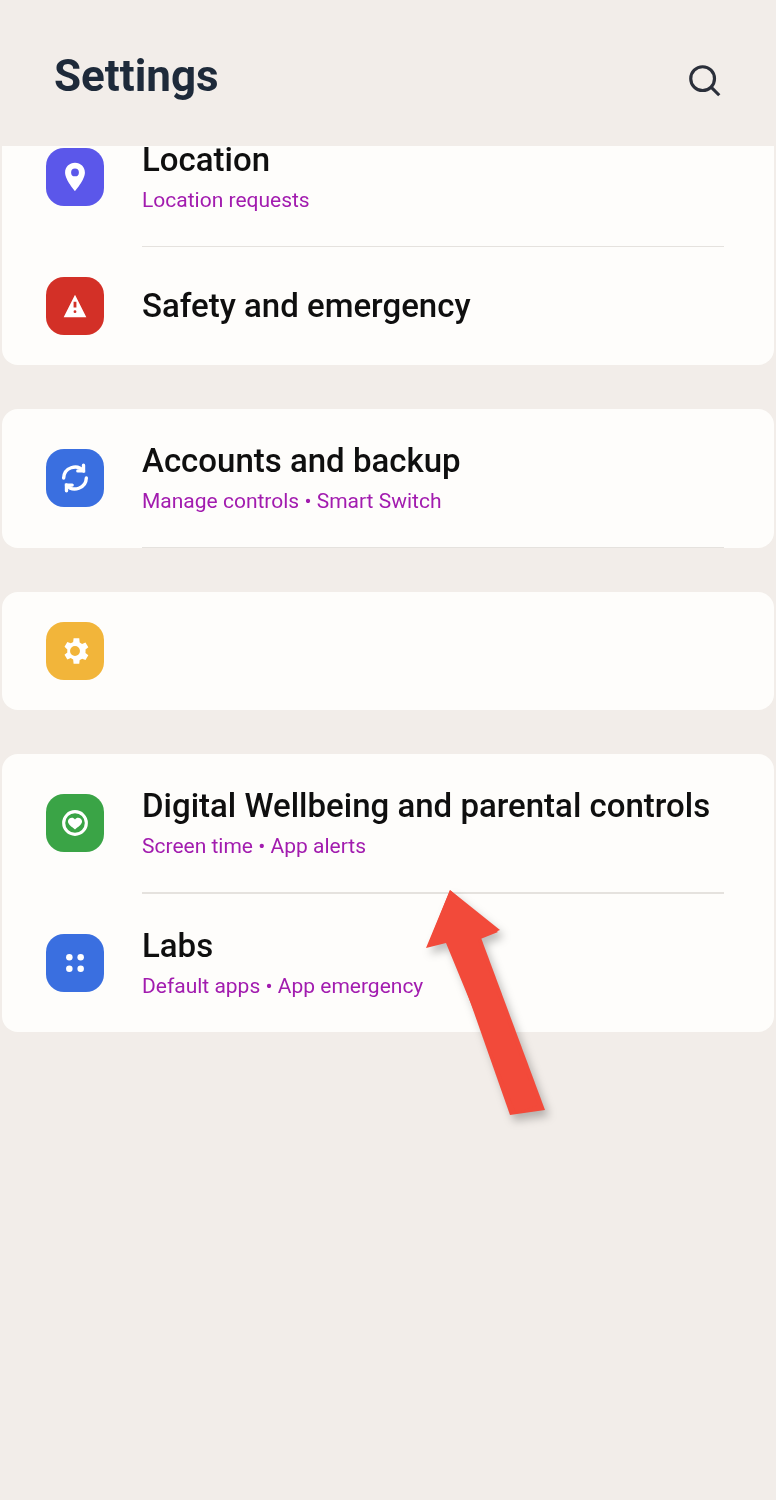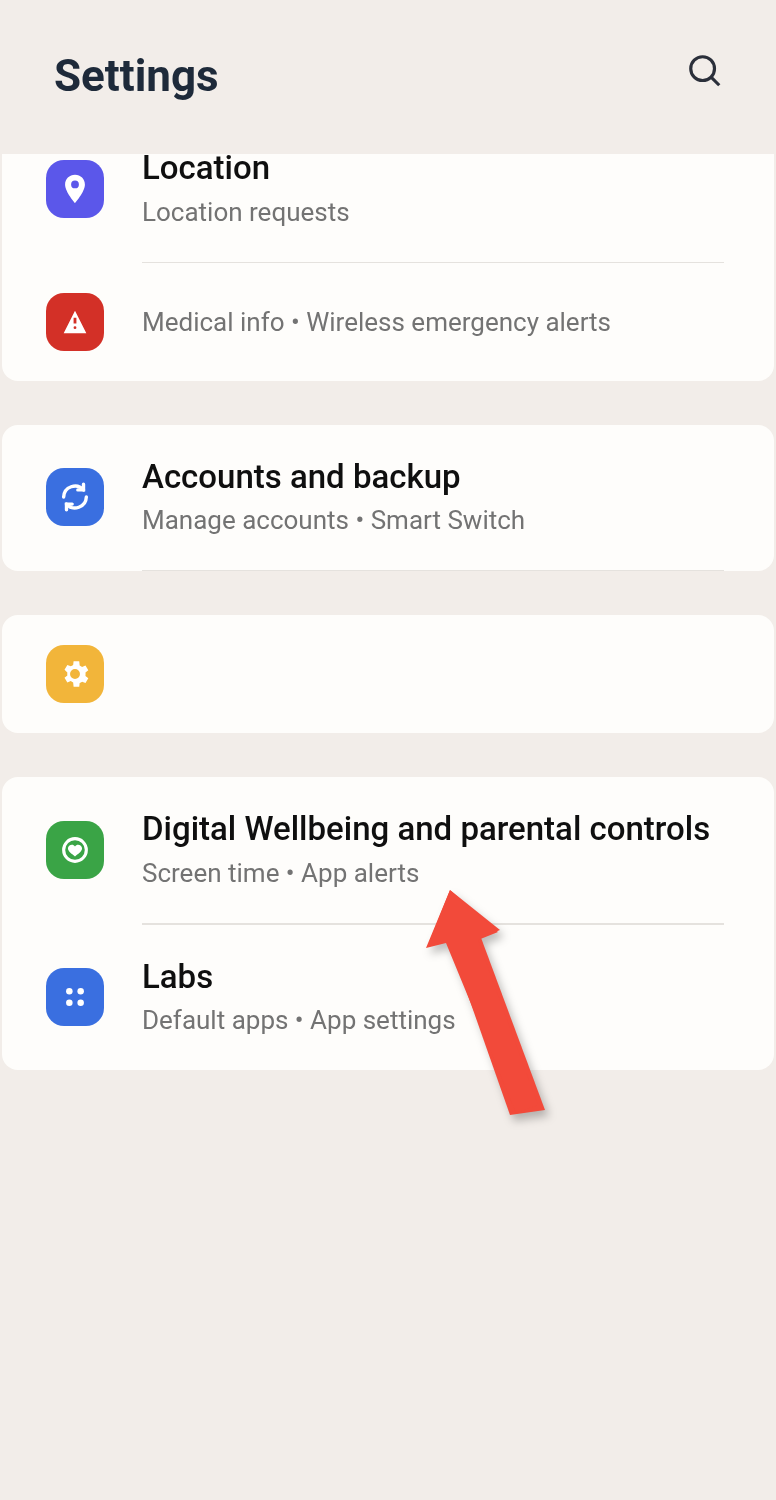--- a/index.html
+++ b/index.html
@@ -10,21 +10,21 @@
     body {
       width: 776px;
       height: 1500px;
       background: #f2ede9;
       font-family: -apple-system, BlinkMacSystemFont, 'Segoe UI', Roboto, sans-serif;
       overflow: hidden;
       position: relative;
     }
     .header {
       display: flex;
-      align-items: flex-start;
+      align-items: flex-end;
       justify-content: space-between;
       padding: 50px 50px 40px 54px;
     }
     .header-title {
       font-size: 44px;
       font-weight: 700;
       color: #1e2a3a;
     }
     .search-btn {
       width: 42px;
@@ -40,21 +40,21 @@
     }
     .card {
       background: #fefdfb;
       border-radius: 16px;
       margin: 0 2px 44px 2px;
       overflow: hidden;
     }
     .card.first {
       border-top-left-radius: 0;
       border-top-right-radius: 0;
-      margin-top: 12px;
+      margin-top: 4px;
     }
     .item {
       display: flex;
       align-items: center;
       padding: 30px 44px 30px 44px;
       cursor: pointer;
     }
     .item.partial-top {
       padding-top: 0;
       margin-top: -8px;
@@ -79,22 +79,22 @@
       flex: 1;
       min-width: 0;
     }
     .item-title {
       font-size: 33px;
       font-weight: 500;
       color: #0f0f0f;
       line-height: 1.35;
     }
     .item-sub {
-      font-size: 26px;
-      color: #737373;
+      font-size: 21px;
+      color: #a21caf;
       line-height: 1.5;
       margin-top: 2px;
     }
     .divider {
       height: 1px;
       background: #e5e2de;
       margin-left: 140px;
       margin-right: 50px;
     }
     .arrow {
@@ -140,38 +140,38 @@
     </div>
   </div>
   <div class="divider"></div>
   <div class="item">
     <div class="item-icon bg-red">
       <svg viewBox="0 0 24 24" fill="#fff">
           <path d="M4 20L12 4l8 16H4zm8-3a1 1 0 100-2 1 1 0 000 2zm-1-4h2V9h-2v4z"></path>
         </svg>
     </div>
     <div class="item-text">
-      <div class="item-sub">Medical info  •  Wireless emergency alerts</div>
+      <div class="item-title">Safety and emergency</div>
     </div>
   </div>
 </div>
 
 <div class="card">
   <div class="item">
     <div class="item-icon bg-blue">
       <svg viewBox="0 0 24 24" fill="none" stroke="#fff" stroke-width="2.4" stroke-linecap="round">
           <path d="M4 12a8 8 0 0 1 14-5"></path>
           <path d="M20 12a8 8 0 0 1-14 5"></path>
           <polyline points="18 3 18 7 14 7"></polyline>
           <polyline points="6 21 6 17 10 17"></polyline>
         </svg>
     </div>
     <div class="item-text">
       <div class="item-title">Accounts and backup</div>
-      <div class="item-sub">Manage accounts  •  Smart Switch</div>
+      <div class="item-sub">Manage controls  •  Smart Switch</div>
     </div>
   </div>
   <div class="divider"></div>
 </div>
 
 <div class="card">
   <div class="item">
     <div class="item-icon bg-yellow">
       <svg viewBox="0 0 24 24" fill="#fff">
           <path d="M19.4 13a7.5 7.5 0 000-2l2-1.6-2-3.4-2.4 1a7.4 7.4 0 00-1.7-1L15 3h-4l-.3 2.6a7.4 7.4 0 00-1.7 1l-2.4-1-2 3.4L6.6 11a7.5 7.5 0 000 2l-2 1.6 2 3.4 2.4-1a7.4 7.4 0 001.7 1L11 21h4l.3-2.6a7.4 7.4 0 001.7-1l2.4 1 2-3.4-2-1.6zM12 15.5A3.5 3.5 0 1112 8.5a3.5 3.5 0 010 7z"></path>
@@ -201,21 +201,21 @@
     <div class="item-icon bg-blue3">
       <svg viewBox="0 0 24 24" fill="#fff">
           <circle cx="8" cy="8" r="2.3"></circle>
           <circle cx="16" cy="8" r="2.3"></circle>
           <circle cx="8" cy="16" r="2.3"></circle>
           <circle cx="16" cy="16" r="2.3"></circle>
         </svg>
     </div>
     <div class="item-text">
       <div class="item-title">Labs</div>
-      <div class="item-sub">Default apps  •  App settings</div>
+      <div class="item-sub">Default apps  •  App emergency</div>
     </div>
   </div>
 </div>
 
 <svg class="arrow" width="150" height="250" viewBox="0 0 150 250">
   <g fill="#f24a3a">
     <polygon points="30,0 80,40 55,50 30,0"></polygon>
     <polygon points="30,0 8,55 40,50 30,0"></polygon>
     <polygon points="25,40 60,45 125,220 90,225"></polygon>
   </g>

